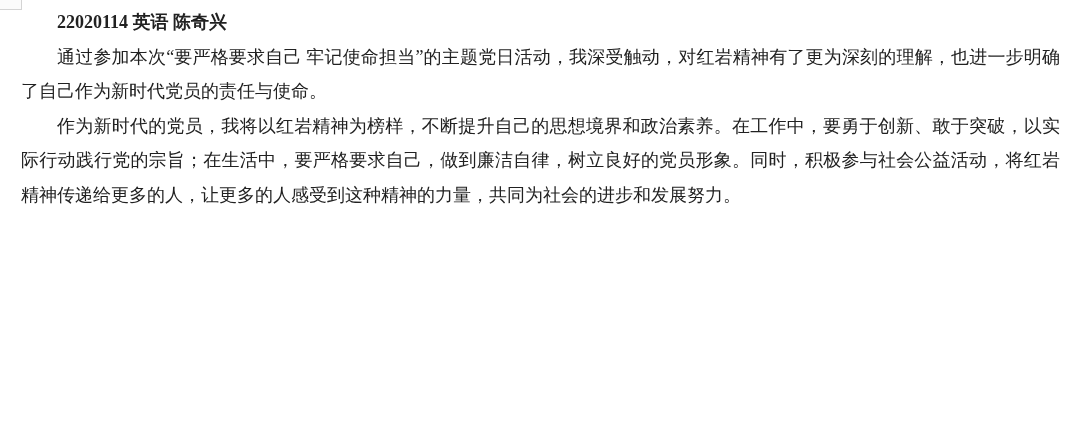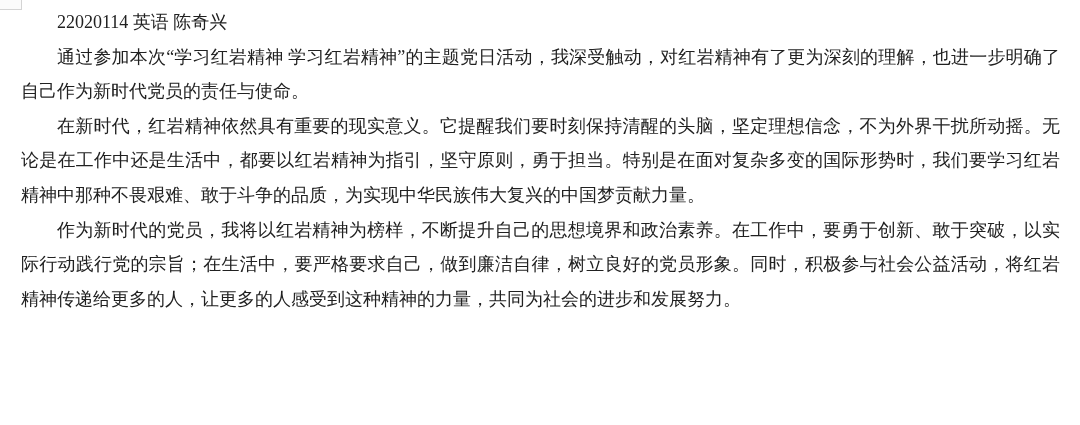--- a/index.html
+++ b/index.html
@@ -27,31 +27,30 @@
     top: -4px;
     width: 21px;
     height: 13px;
     background: #fbfbfb;
     border-right: 1px solid #d4d4d4;
     border-bottom: 1px solid #d4d4d4;
   }
   .doc-title {
     margin: 0;
     font-size: 18px;
-    font-weight: normal;
+    font-weight: bold;
     text-indent: 2em;
     text-align: left;
   }
   .para {
     margin: 0;
     text-indent: 2em;
   }
 </style>
 </head>
 <body>
 
 <div class="page">
   <div class="corner-mark"></div>
   <h1 class="doc-title">22020114 英语 陈奇兴</h1>
-  <p class="para">通过参加本次“学习红岩精神 学习红岩精神”的主题党日活动，我深受触动，对红岩精神有了更为深刻的理解，也进一步明确了自己作为新时代党员的责任与使命。</p>
-  <p class="para">在新时代，红岩精神依然具有重要的现实意义。它提醒我们要时刻保持清醒的头脑，坚定理想信念，不为外界干扰所动摇。无论是在工作中还是生活中，都要以红岩精神为指引，坚守原则，勇于担当。特别是在面对复杂多变的国际形势时，我们要学习红岩精神中那种不畏艰难、敢于斗争的品质，为实现中华民族伟大复兴的中国梦贡献力量。</p>
+  <p class="para">通过参加本次“要严格要求自己 牢记使命担当”的主题党日活动，我深受触动，对红岩精神有了更为深刻的理解，也进一步明确了自己作为新时代党员的责任与使命。</p>
   <p class="para">作为新时代的党员，我将以红岩精神为榜样，不断提升自己的思想境界和政治素养。在工作中，要勇于创新、敢于突破，以实际行动践行党的宗旨；在生活中，要严格要求自己，做到廉洁自律，树立良好的党员形象。同时，积极参与社会公益活动，将红岩精神传递给更多的人，让更多的人感受到这种精神的力量，共同为社会的进步和发展努力。</p>
 </div>
 
 </body></html>

